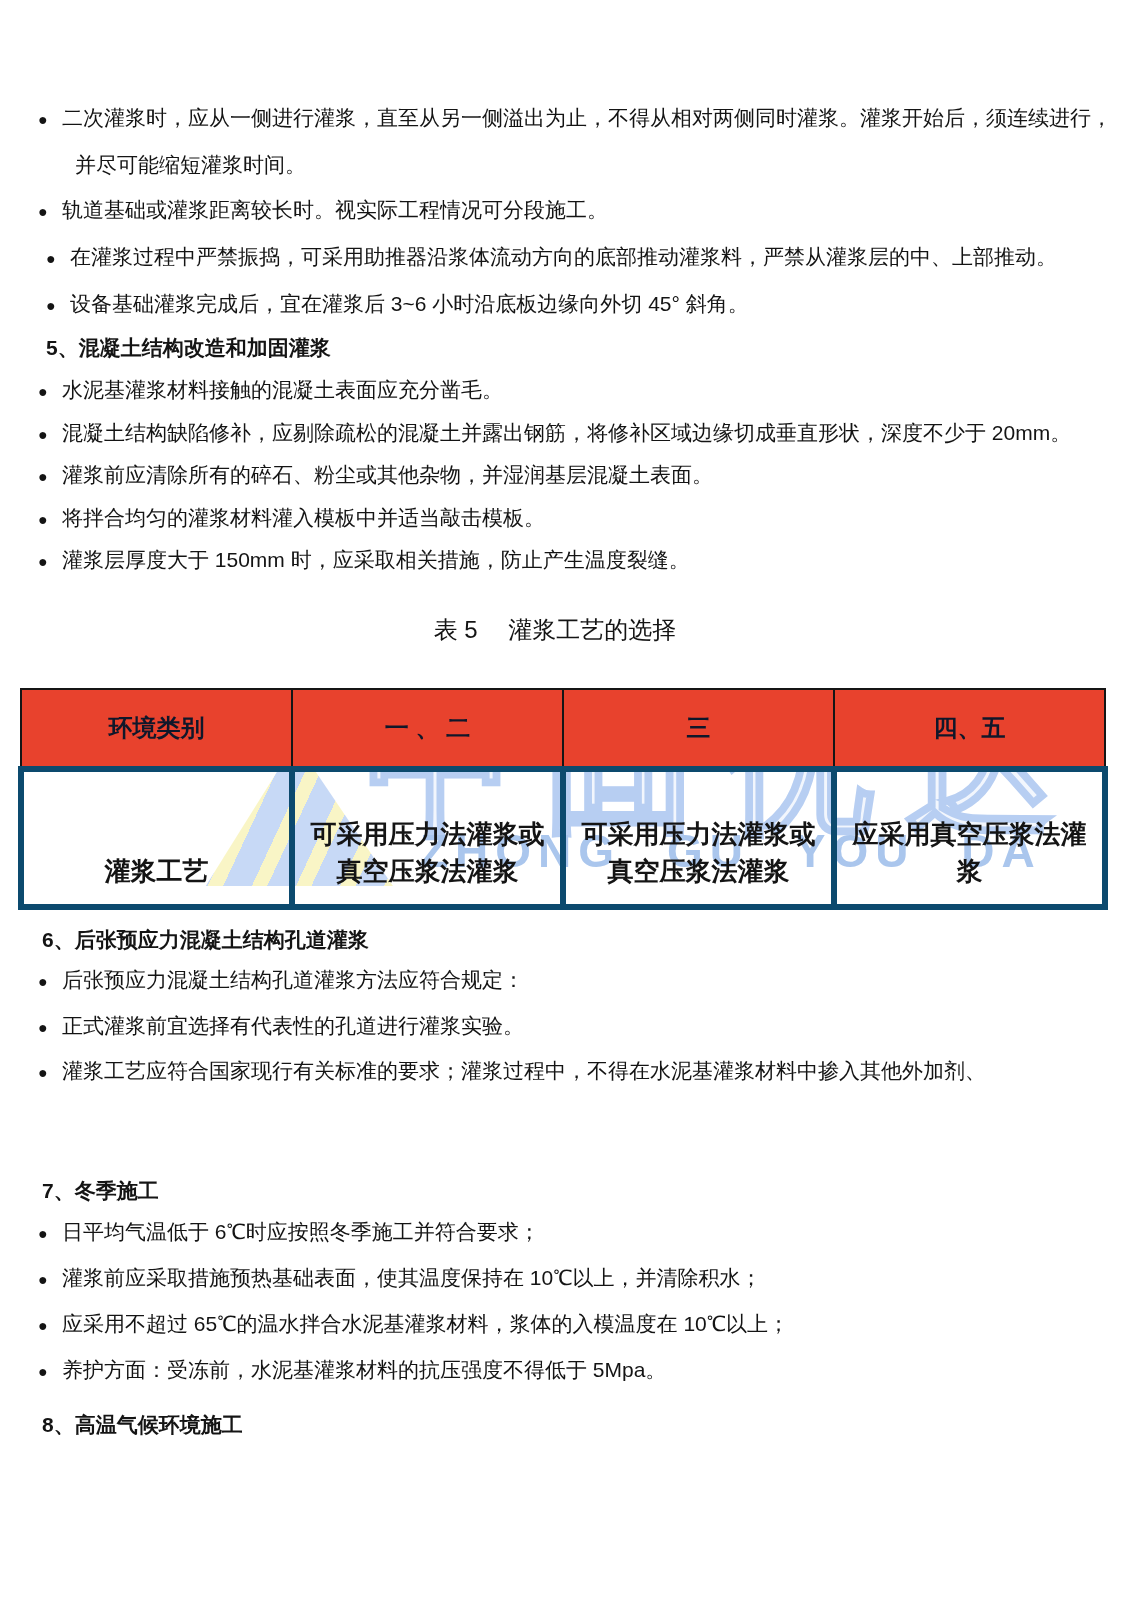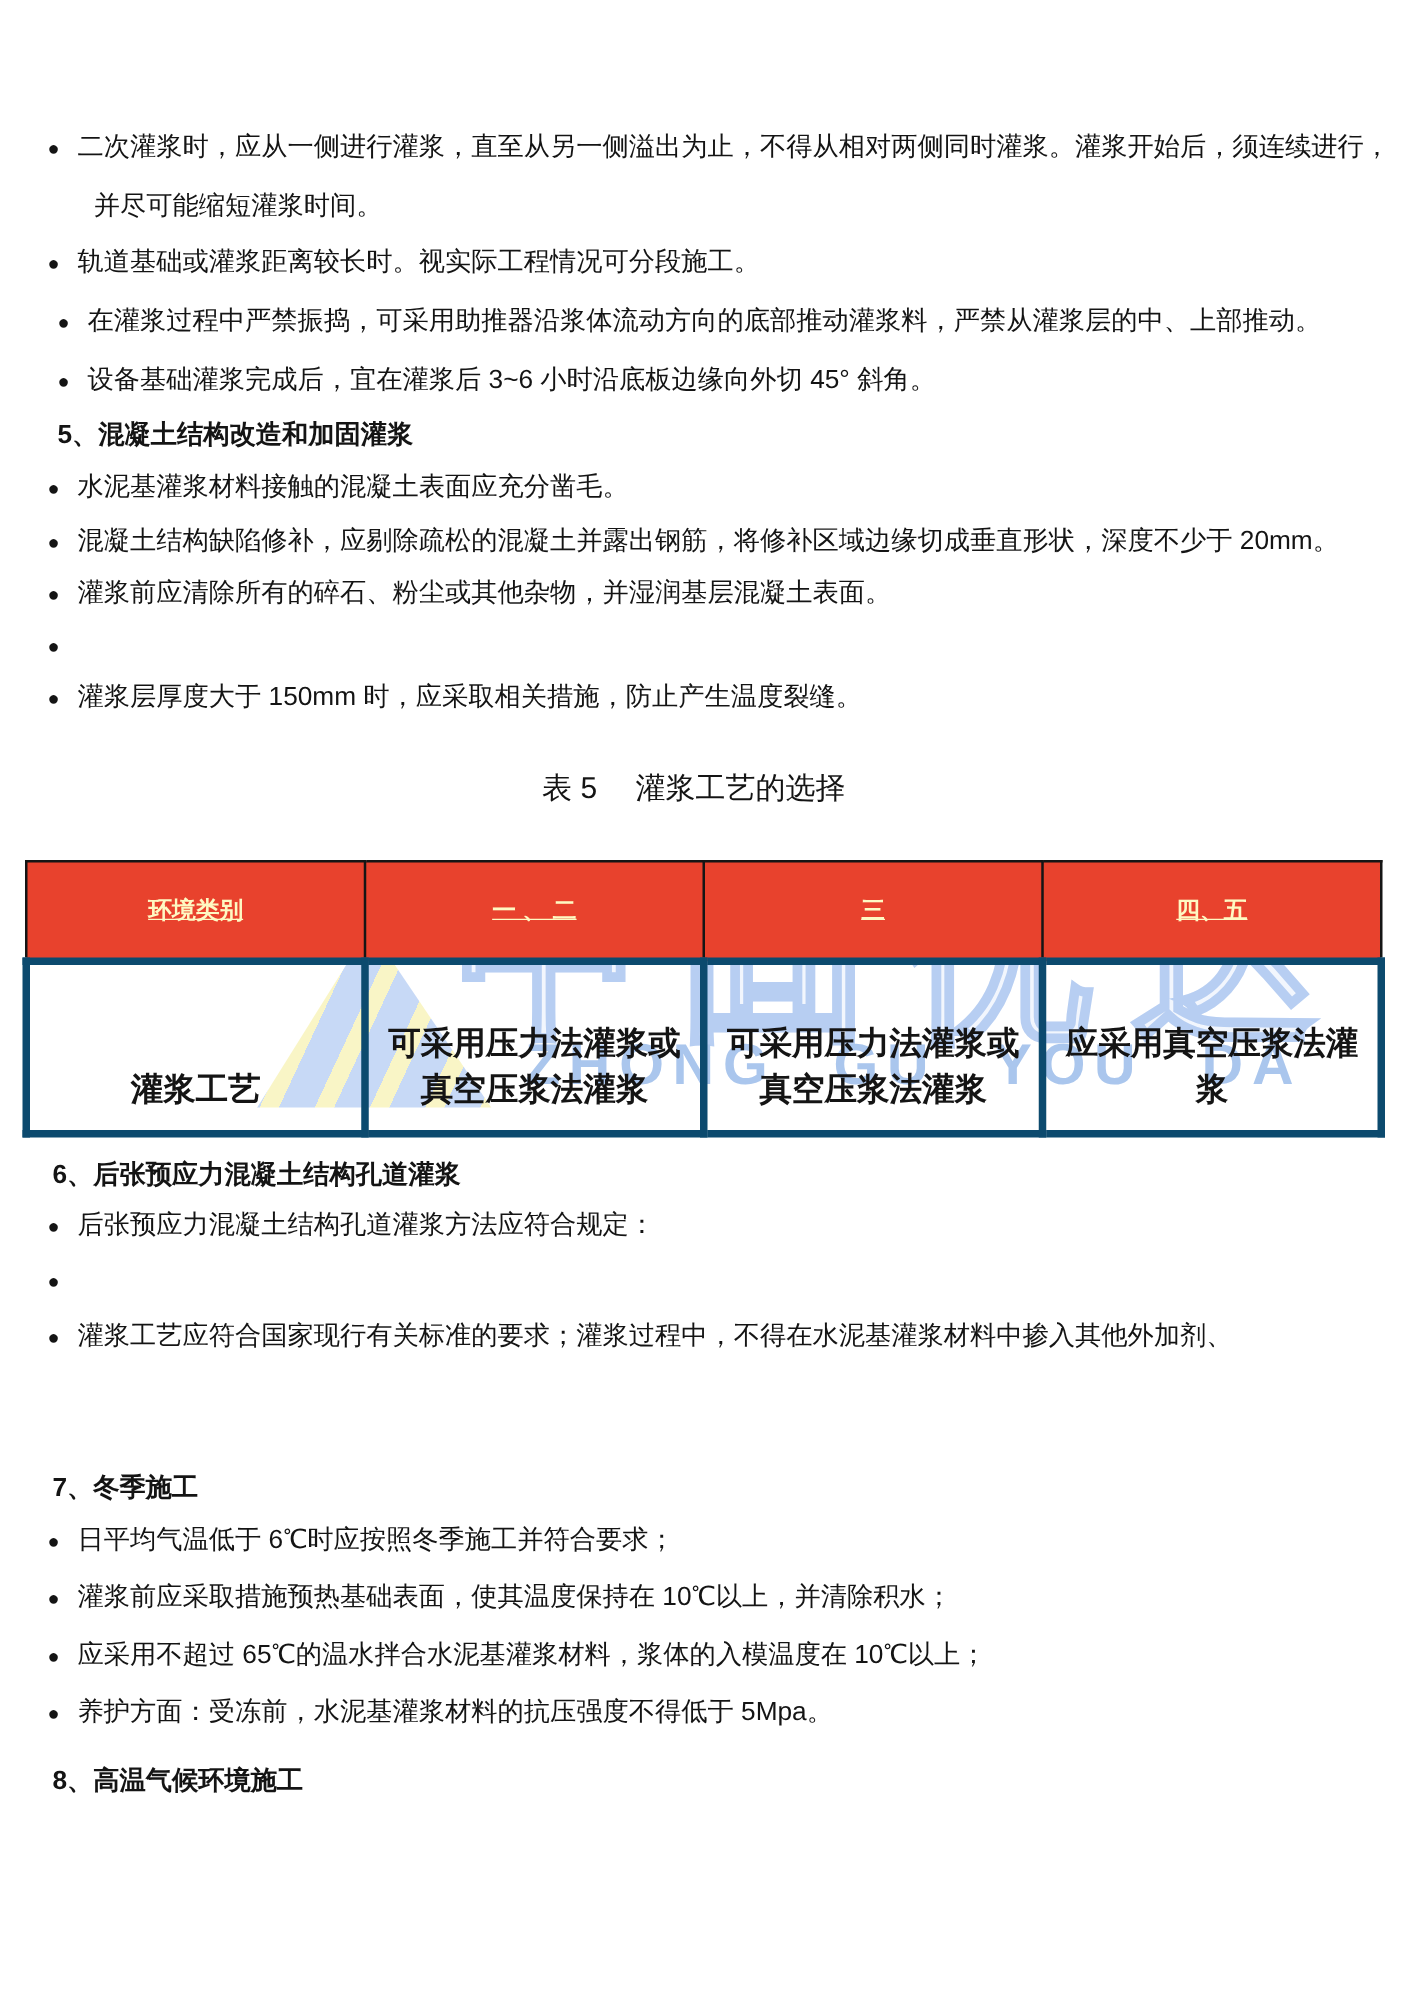--- a/index.html
+++ b/index.html
@@ -23,23 +23,23 @@
   #sec6-heading{top:925px;text-align:center;}
   #sec7-heading{top:1176px;}
   #sec8-heading{top:1410px;}
   
   .table-title{position:absolute;top:614px;left:0;width:1110px;text-align:center;font-size:24px;font-weight:normal;}
   table.grouting{
     position:absolute;top:688px;left:18px;width:1090px;z-index:2;
     border-collapse:collapse;table-layout:fixed;
   }
   table.grouting th{
-    background:var(--header-bg,#e8422d);color:#fef9c3;
+    background:var(--header-bg,#e8422d);color:#0f172a;
     height:74px;border:2px solid #151515;text-align:center;vertical-align:middle;
-    font-size:19px;font-weight:bold;text-decoration:underline;
+    font-size:24px;font-weight:bold;
   }
   table.grouting td{
     height:118px;border:6px solid #0c4a6e;background:transparent;
     text-align:center;vertical-align:bottom;padding:0 4px 14px 4px;
     font-size:26px;font-weight:bold;line-height:37px;white-space:pre-line;
   }
   
   .watermark{position:absolute;top:700px;left:190px;width:920px;height:186px;overflow:hidden;z-index:1;}
   .wm-logo{
     position:absolute;left:12px;top:42px;width:195px;height:150px;
@@ -94,20 +94,21 @@
       <div class="line">
         <span class="marker">●</span>
         <span>混凝土结构缺陷修补，应剔除疏松的混凝土并露出钢筋，将修补区域边缘切成垂直形状，深度不少于 20mm。</span>
       </div>
       <div class="line">
         <span class="marker">●</span>
         <span>灌浆前应清除所有的碎石、粉尘或其他杂物，并湿润基层混凝土表面。</span>
       </div>
       <div class="line">
         <span class="marker">●</span>
+        <span>将拌合均匀的灌浆材料灌入模板中并适当敲击模板。</span>
       </div>
       <div class="line">
         <span class="marker">●</span>
         <span>灌浆层厚度大于 150mm 时，应采取相关措施，防止产生温度裂缝。</span>
       </div>
     </section>
 
   <div class="table-title">表 5　 灌浆工艺的选择</div>
 
   <div class="watermark">
@@ -138,20 +139,21 @@
   </table>
 
   <h2 class="sec-heading" id="sec6-heading">6、后张预应力混凝土结构孔道灌浆</h2>
   <section class="block" id="sec6-bullets">
       <div class="line">
         <span class="marker">●</span>
         <span>后张预应力混凝土结构孔道灌浆方法应符合规定：</span>
       </div>
       <div class="line">
         <span class="marker">●</span>
+        <span>正式灌浆前宜选择有代表性的孔道进行灌浆实验。</span>
       </div>
       <div class="line">
         <span class="marker">●</span>
         <span>灌浆工艺应符合国家现行有关标准的要求；灌浆过程中，不得在水泥基灌浆材料中掺入其他外加剂、</span>
       </div>
     </section>
 
   <h2 class="sec-heading" id="sec7-heading">7、冬季施工</h2>
   <section class="block" id="sec7-bullets">
       <div class="line">

